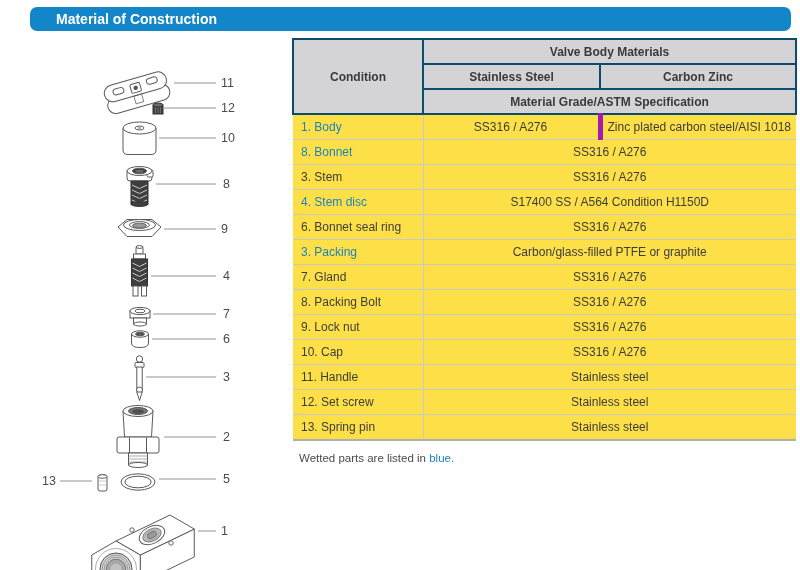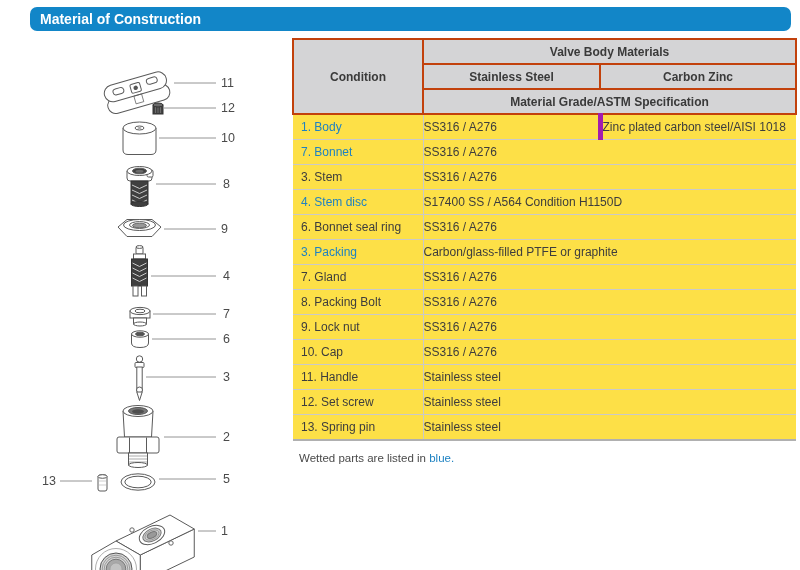--- a/index.html
+++ b/index.html
@@ -1,29 +1,29 @@
 <!DOCTYPE html>
 <html><head>
 <meta charset="utf-8">
 <style>
   html,body{margin:0;padding:0;background:#fff;}
   #page{position:relative;width:800px;height:570px;background:#fff;overflow:hidden;
         font-family:"Liberation Sans",sans-serif;color:#3d3d3d;}
   .titlebar{position:absolute;left:30px;top:7px;width:761px;height:24px;
         background:#1286c8;border-radius:7px;box-sizing:border-box;
-        color:#fff;font-weight:bold;font-size:14px;line-height:24px;padding-left:10px;}
+        color:#fff;font-weight:bold;font-size:14px;line-height:24px;padding-left:26px;}
   .diagram{position:absolute;left:30px;top:35px;width:262px;height:535px;margin-top:36px;}
   .tablewrap{position:absolute;left:292px;top:38px;width:503px;}
   table.moc{border-collapse:collapse;width:503px;table-layout:fixed;font-size:12px;color:#3d3d3d;}
-  table.moc th{background:#d4d4d6;border:2px solid #c2410c;font-size:12px;font-weight:bold;
+  table.moc th{background:#d4d4d6;border:2px solid #0c4a6e;font-size:12px;font-weight:bold;
         height:23px;text-align:center;color:#3a3a3a;padding:0 2px;}
   table.moc tbody td{height:24px;border-bottom:1px solid #c9c9c9;padding:0;background:#fde047;
         white-space:nowrap;overflow:hidden;}
   td.comp{text-align:left;padding-left:8px !important;border-right:1px solid #c9c9c9;}
-  td.val{text-align:left;}
+  td.val{text-align:center;}
   td.val + td.val{border-left:5px solid #a21caf;}
   table.moc tbody tr:last-child td{border-bottom:2px solid #b0b0b0;}
   .blue{color:#1e82c2;}
   .footnote{position:absolute;left:299px;top:452px;font-size:11.5px;color:#4a4a4a;}
   svg text{font-family:"Liberation Sans",sans-serif;font-size:12.5px;fill:#4a4a4a;}
 </style>
 </head>
 <body>
 
 <div id="page">
@@ -219,21 +219,21 @@
           <th colspan="2">Material Grade/ASTM Specification</th>
         </tr>
       </thead>
       <tbody>
           <tr>
             <td class="comp blue">1. Body</td>
             <td class="val">SS316 / A276</td>
             <td class="val">Zinc plated carbon steel/AISI 1018</td>
           </tr>
           <tr>
-            <td class="comp blue">7. Bonnet</td>
+            <td class="comp blue">8. Bonnet</td>
             <td class="val" colspan="2">SS316 / A276</td>
           </tr>
           <tr>
             <td class="comp">3. Stem</td>
             <td class="val" colspan="2">SS316 / A276</td>
           </tr>
           <tr>
             <td class="comp blue">4. Stem disc</td>
             <td class="val" colspan="2">S17400 SS / A564 Condition H1150D</td>
           </tr>

